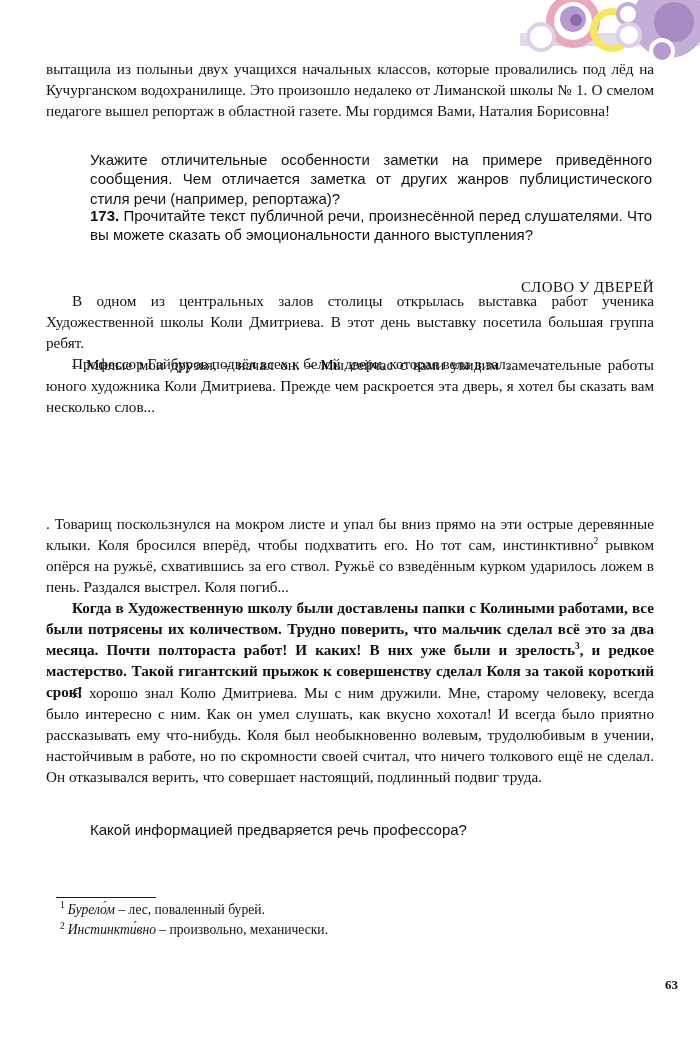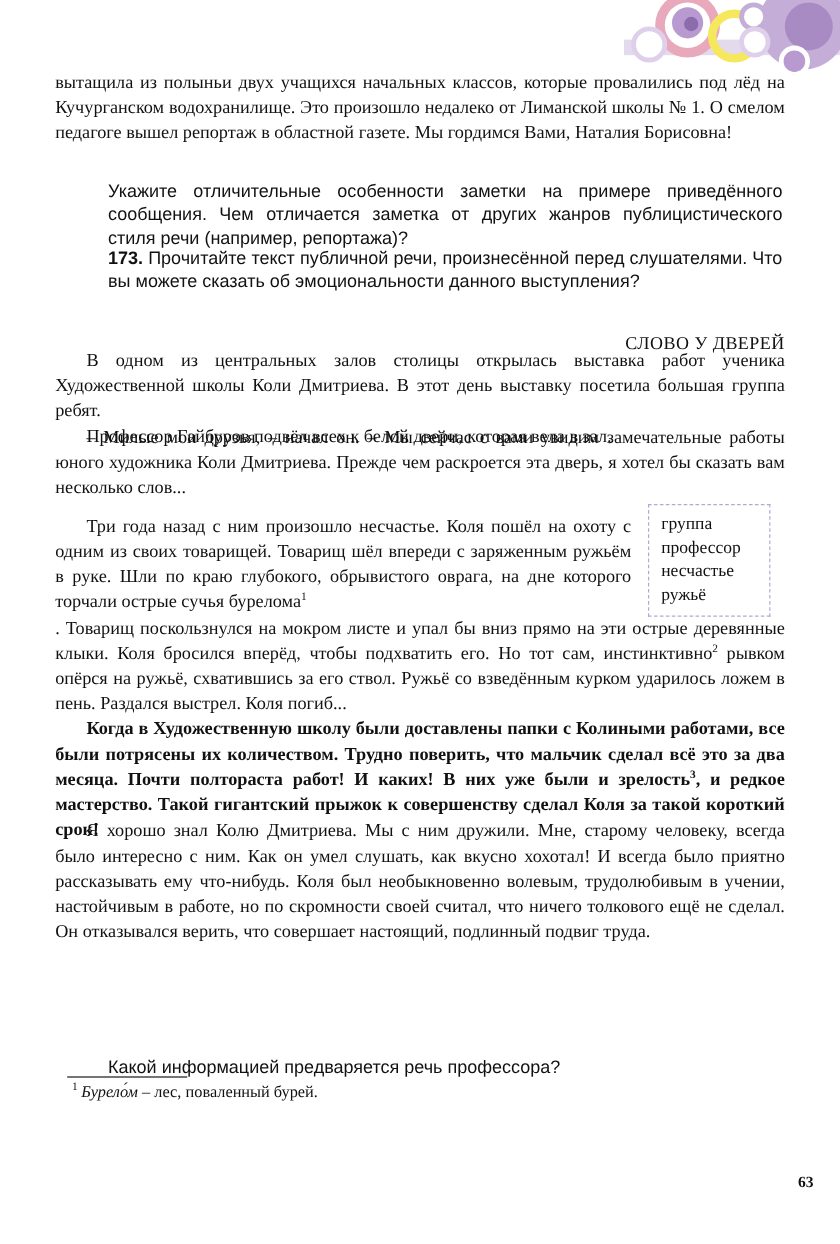--- a/index.html
+++ b/index.html
@@ -80,21 +80,21 @@
     left: 44px; top: 150px;
     width: 562px;
   }
   .task-2 {
     position: absolute;
     left: 44px; top: 206px;
     width: 562px;
   }
   .task-3 {
     position: absolute;
-    left: 44px; top: 880px;
+    left: 44px; top: 820px;
     width: 562px;
   }
   .ex-num { font-weight: bold; }
 
   
   .story-title {
     position: absolute;
     left: 0; top: 259px;
     width: 608px;
     text-align: right;
@@ -211,48 +211,43 @@
 
   <p class="task task-1">Укажите отличительные особенности заметки на примере приведённого сообщения. Чем отличается заметка от других жанров публицистического стиля речи (например, репортажа)?</p>
 
   <p class="task task-2">
     <span class="ex-num">173.</span>
     <span>Прочитайте текст публичной речи, произнесённой перед слушателями. Что вы можете сказать об эмоциональности данного выступления?</span>
   </p>
 
   <div class="story-title">СЛОВО У ДВЕРЕЙ</div>
 
-  <div class="vocab">
-    <div class="vocab-word">группа</div>
-    <div class="vocab-word">профессор</div>
-    <div class="vocab-word">несчастье</div>
-    <div class="vocab-word">ружьё</div>
-  </div>
 
   <p class="body-text story-b indent">Профессор Гайбуров подвёл всех к белой двери, которая вела в зал.</p>
 
   <p class="body-text story-a indent">В одном из центральных залов столицы открылась выставка работ ученика Художественной школы Коли Дмитриева. В этот день выставку посетила большая группа ребят.</p>
 
   <p class="body-text story-c indent">– Милые мои друзья, – начал он. – Мы сейчас с вами увидим замечательные работы юного художника Коли Дмитриева. Прежде чем раскроется эта дверь, я хотел бы сказать вам несколько слов...</p>
 
-  <p class="body-text story-d indent"><span>Три года назад с ним произошло несчастье. Коля пошёл на охоту с одним из своих товарищей. Товарищ шёл впереди с заряженным ружьём в руке. Шли по краю глубокого, обрывистого оврага, на дне которого торчали острые сучья бурелома</span><sup class="ref">1</sup></p>
 
   <p class="body-text story-d2 no-indent"><span>. Товарищ поскользнулся на мокром листе и упал бы вниз прямо на эти острые деревянные клыки. Коля бросился вперёд, чтобы подхватить его. Но тот сам, инстинктивно</span><sup class="ref">2</sup><span> рывком опёрся на ружьё, схватившись за его ствол. Ружьё со взведённым курком ударилось ложем в пень. Раздался выстрел. Коля погиб...</span></p>
 
   <p class="body-text story-e indent"><span>Когда в Художественную школу были доставлены папки с Колиными работами, все были потрясены их количеством. Трудно поверить, что мальчик сделал всё это за два месяца. Почти полтораста работ! И каких! В них уже были и зрелость</span><sup class="ref">3</sup><span>, и редкое мастерство. Такой гигантский прыжок к совершенству сделал Коля за такой короткий срок!</span></p>
 
   <p class="body-text story-f indent">Я хорошо знал Колю Дмитриева. Мы с ним дружили. Мне, старому человеку, всегда было интересно с ним. Как он умел слушать, как вкусно хохотал! И всегда было приятно рассказывать ему что-нибудь. Коля был необыкновенно волевым, трудолюбивым в учении, настойчивым в работе, но по скромности своей считал, что ничего толкового ещё не сделал. Он отказывался верить, что совершает настоящий, подлинный подвиг труда.</p>
 
 
 
   <p class="task task-3">Какой информацией предваряется речь профессора?</p>
 
   <div class="fn-rule"></div>
 
   <div class="footnotes">
     <div class="fn"><sup>1</sup><span class="term">Бурело́м</span>
       <span>– лес, поваленный бурей.</span></div>
 
+    <div class="fn"><sup>2</sup><span class="term">Инстинкти́вно</span>
+      <span>– произвольно, механически.</span></div>
 
   </div>
 </div>
 
 <div class="page-num">63</div>
 
 </body></html>

